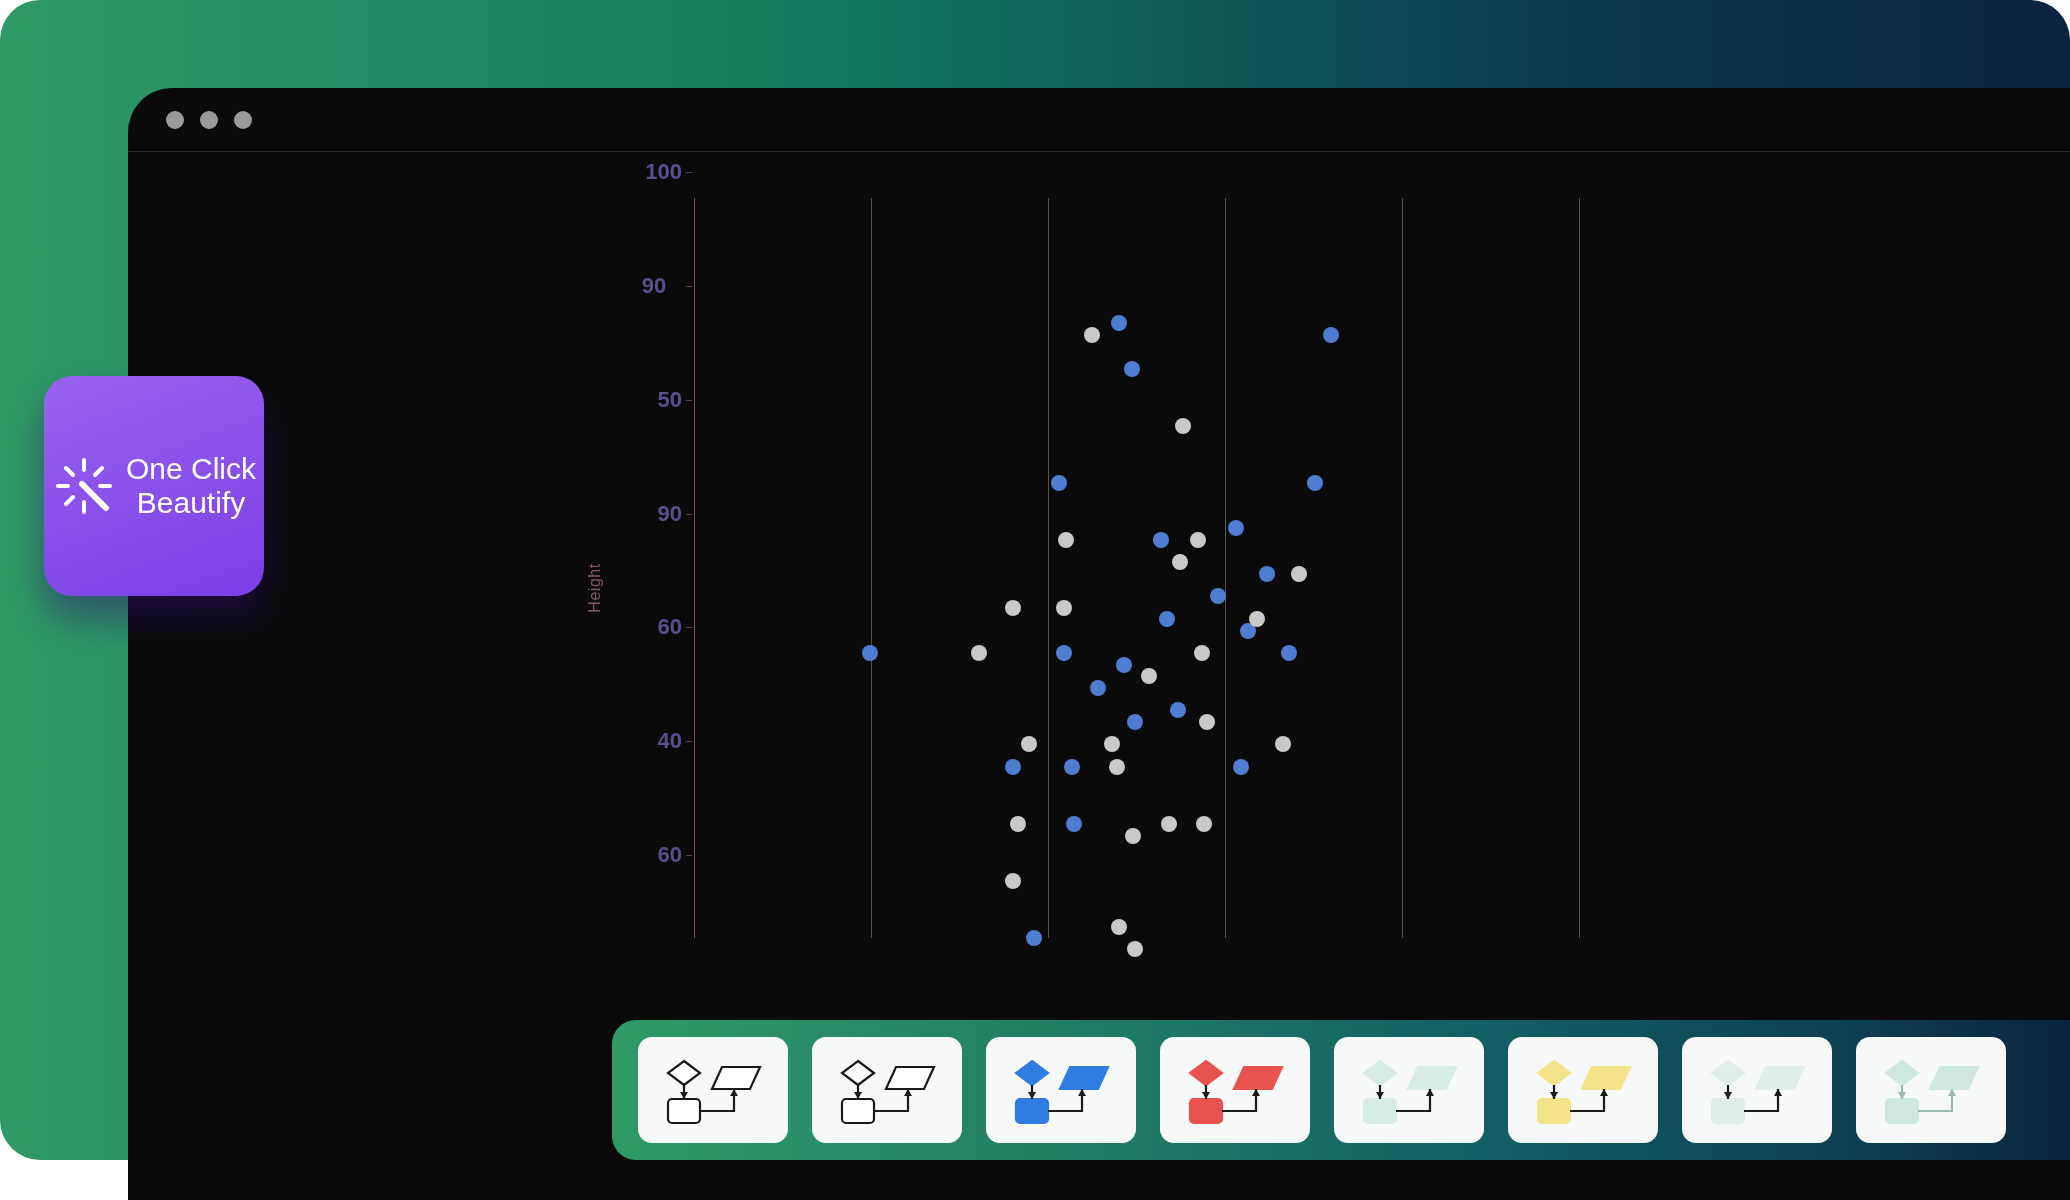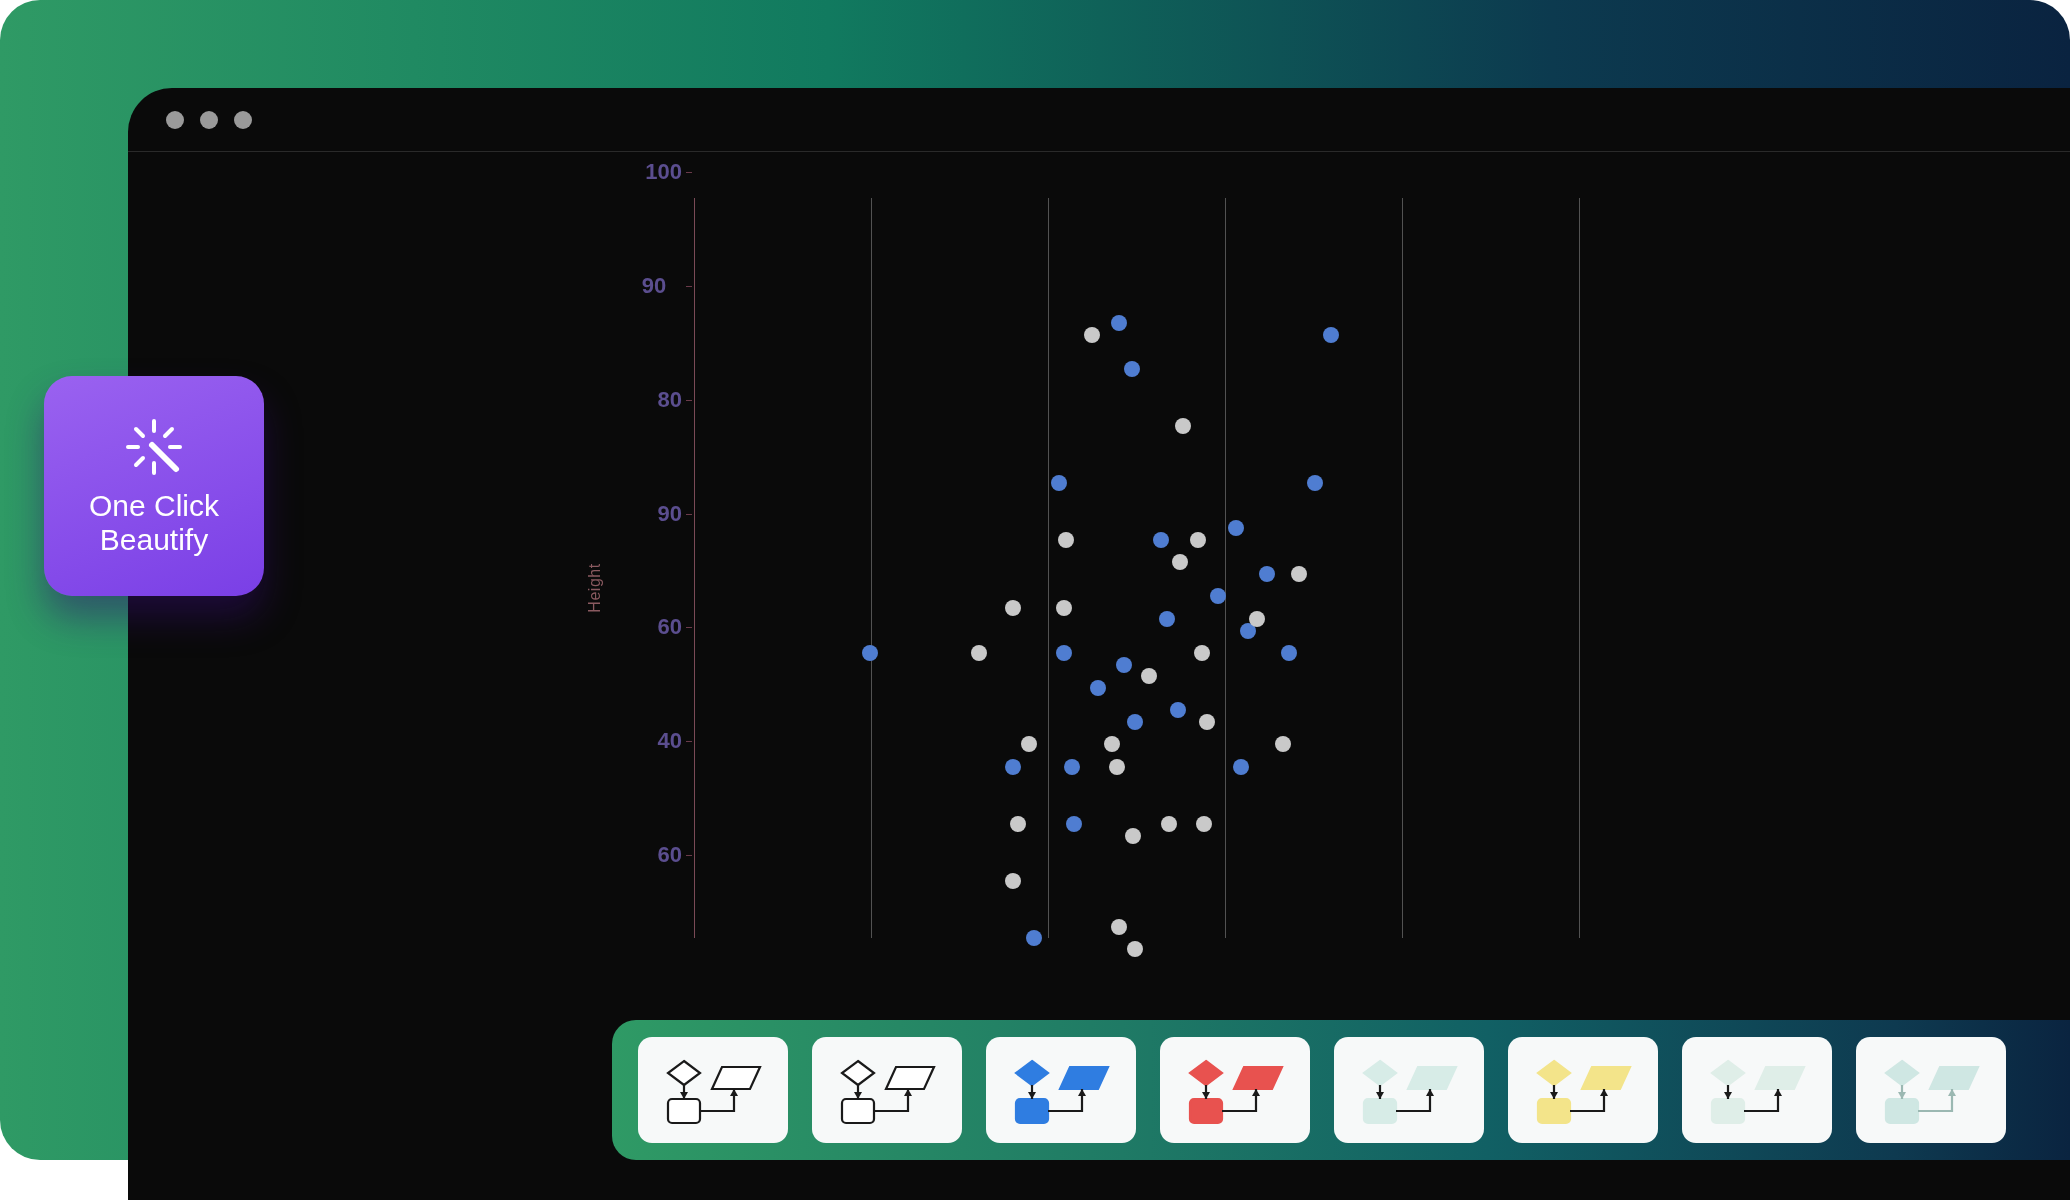--- a/index.html
+++ b/index.html
@@ -132,21 +132,21 @@
 .beautify-card {
   position: absolute;
   top: 376px;
   left: 44px;
   width: 220px;
   height: 220px;
   background: linear-gradient(160deg, #9a62f0 0%, #7a3fe6 100%);
   border-radius: 28px;
   box-shadow: 0 22px 36px rgba(50,10,110,.45);
   display: flex;
-  flex-direction: column;
+  flex-direction: row;
   align-items: center;
   justify-content: center;
   color: #fff;
   text-align: center;
   gap: 10px;
 }
 .beautify-card .label {
   font-size: 30px;
   line-height: 1.15;
 }
@@ -192,21 +192,21 @@
     <div class="traffic-dot"></div>
   </div>
 
   <div class="chart-area">
     <div class="y-label">Height</div>
     <div class="y-axis" id="y-axis">
         <div class="y-tick" style="bottom: 7.69231%; top: auto;">60</div>
         <div class="y-tick" style="bottom: 23.0769%; top: auto;">40</div>
         <div class="y-tick" style="bottom: 38.4615%; top: auto;">60</div>
         <div class="y-tick" style="bottom: 53.8462%; top: auto;">90</div>
-        <div class="y-tick" style="bottom: 69.2308%; top: auto;">80</div>
+        <div class="y-tick" style="bottom: 69.2308%; top: auto;">50</div>
         <div class="y-tick" style="bottom: 84.6154%; top: auto; text-align: center;">90</div>
         <div class="y-tick" style="bottom: 100%; top: auto;">100</div>
       </div>
     <div class="axis-line"></div>
     <div class="gridlines" id="gridlines">
         <div class="v-grid" style="left: 16.6667%;"></div>
         <div class="v-grid" style="left: 33.3333%;"></div>
         <div class="v-grid" style="left: 50%;"></div>
         <div class="v-grid" style="left: 66.6667%;"></div>
         <div class="v-grid" style="left: 83.3333%;"></div>

